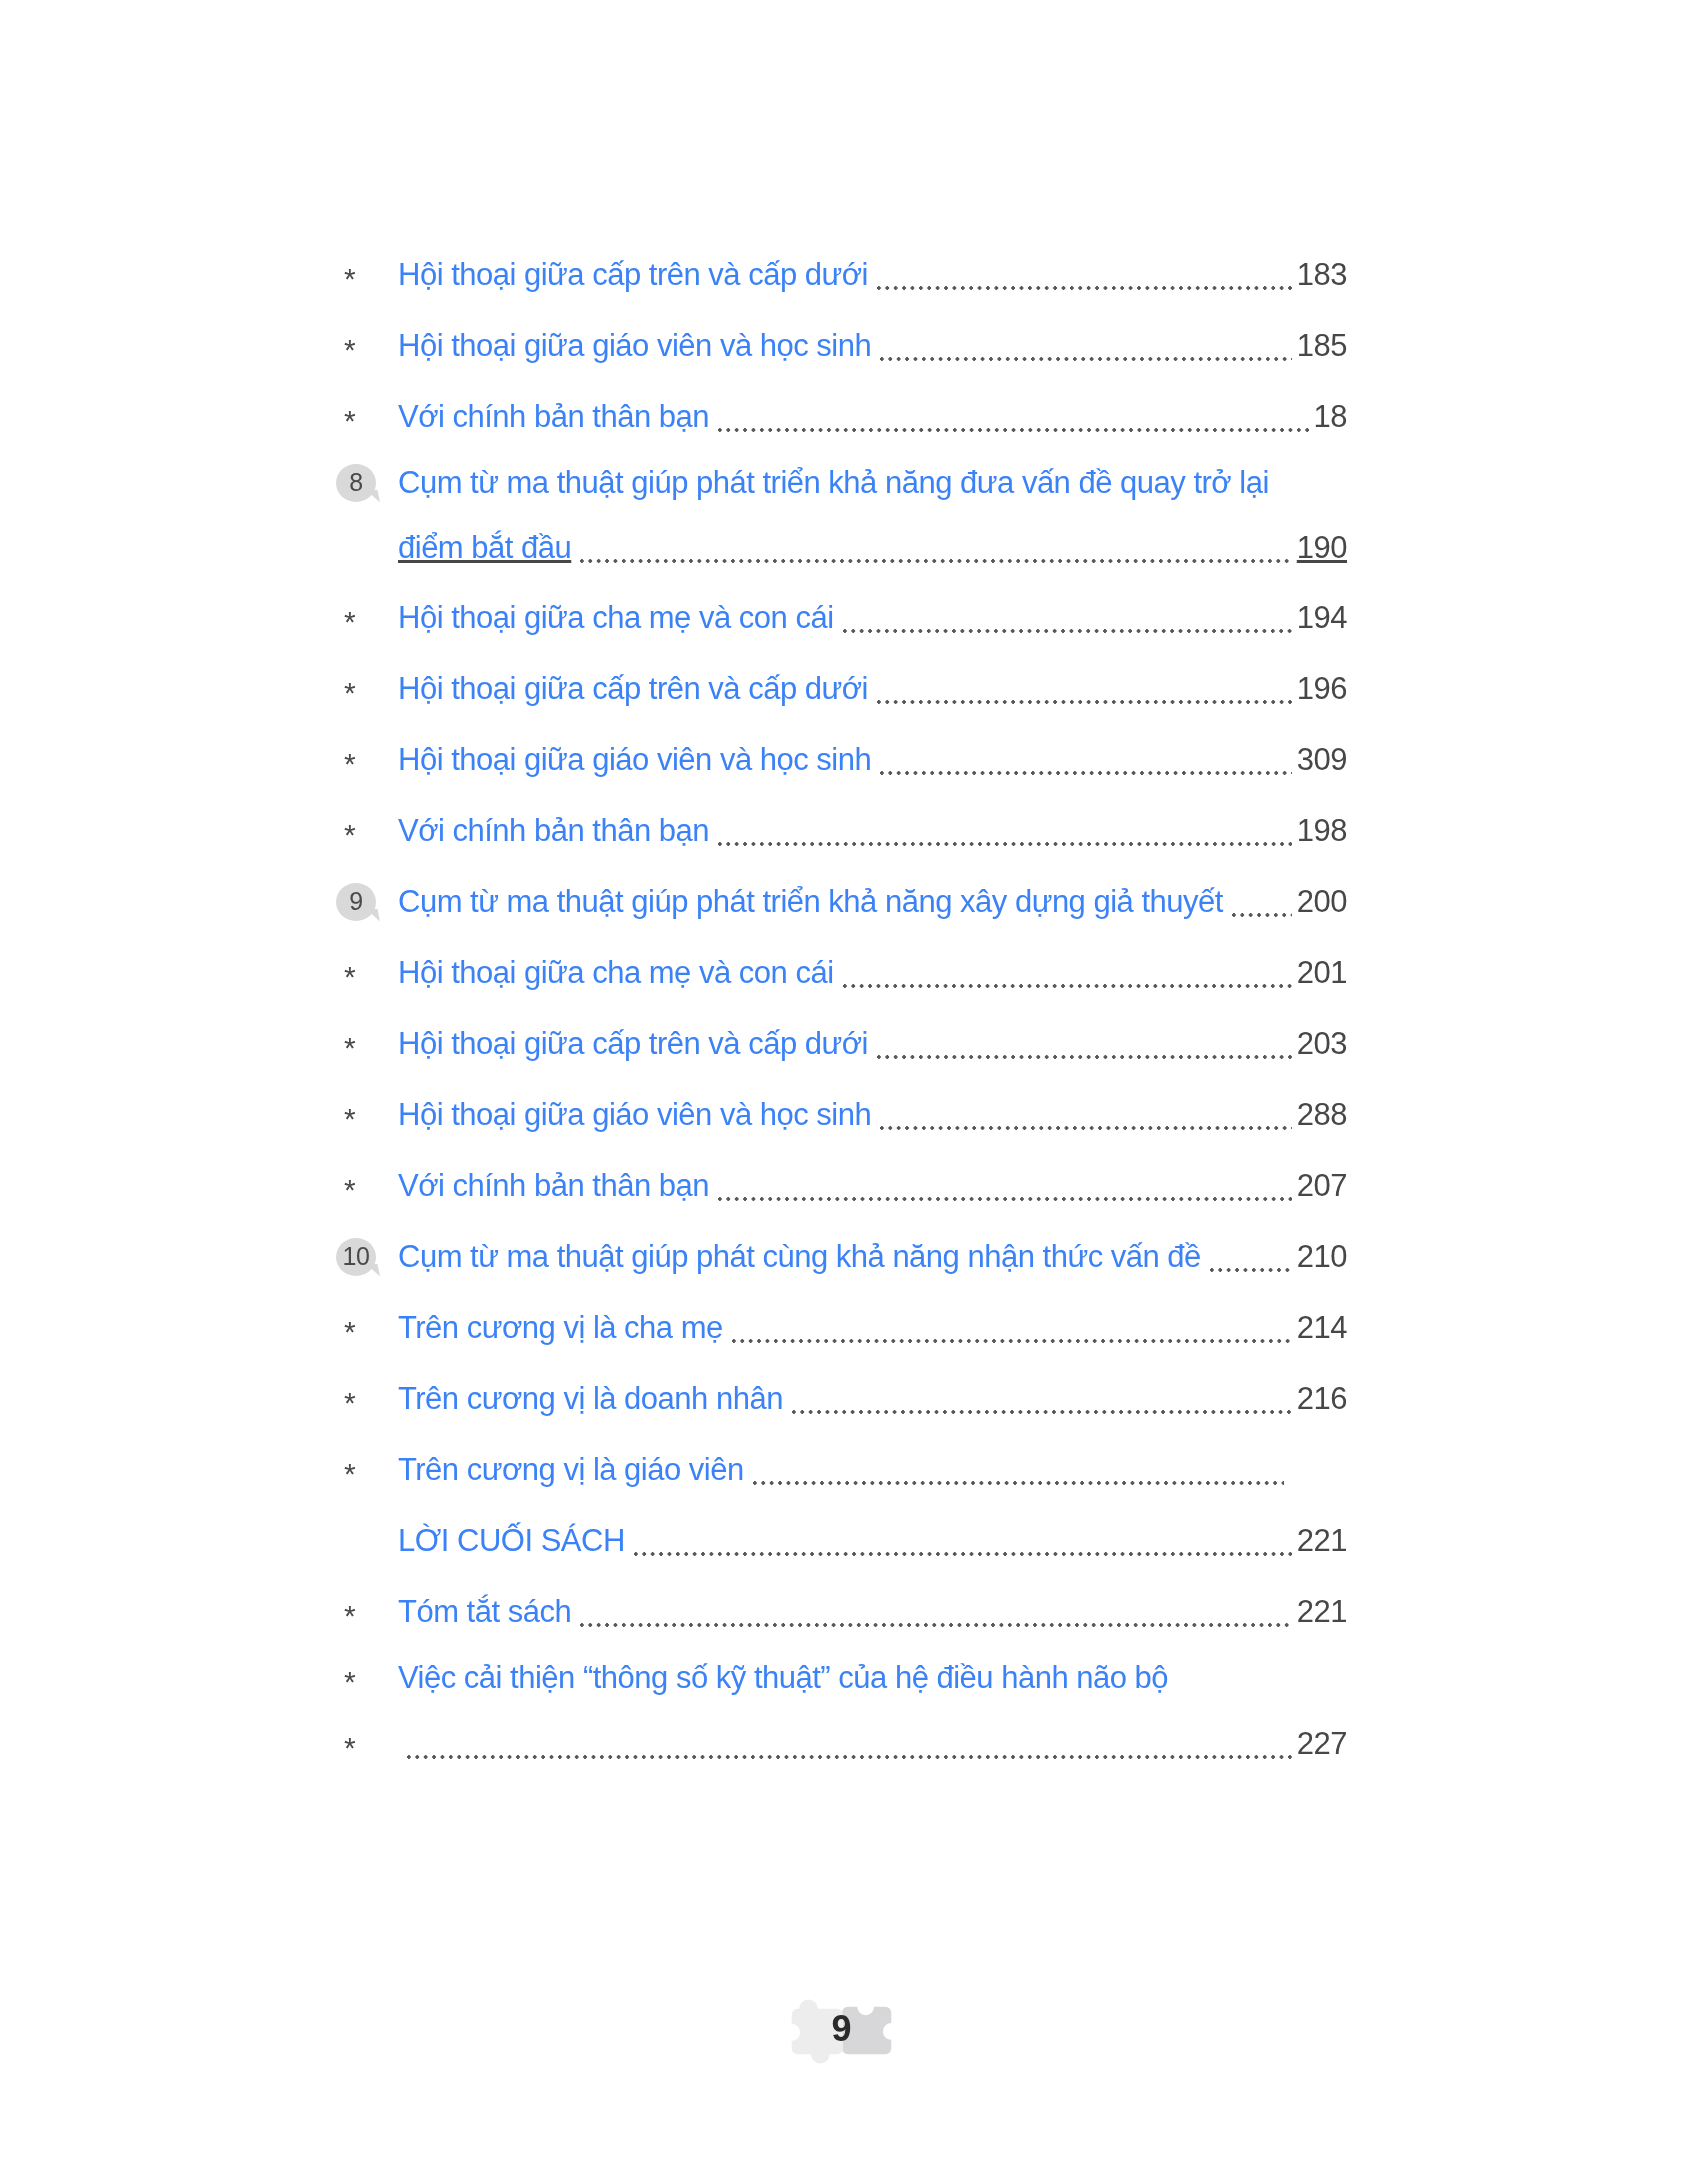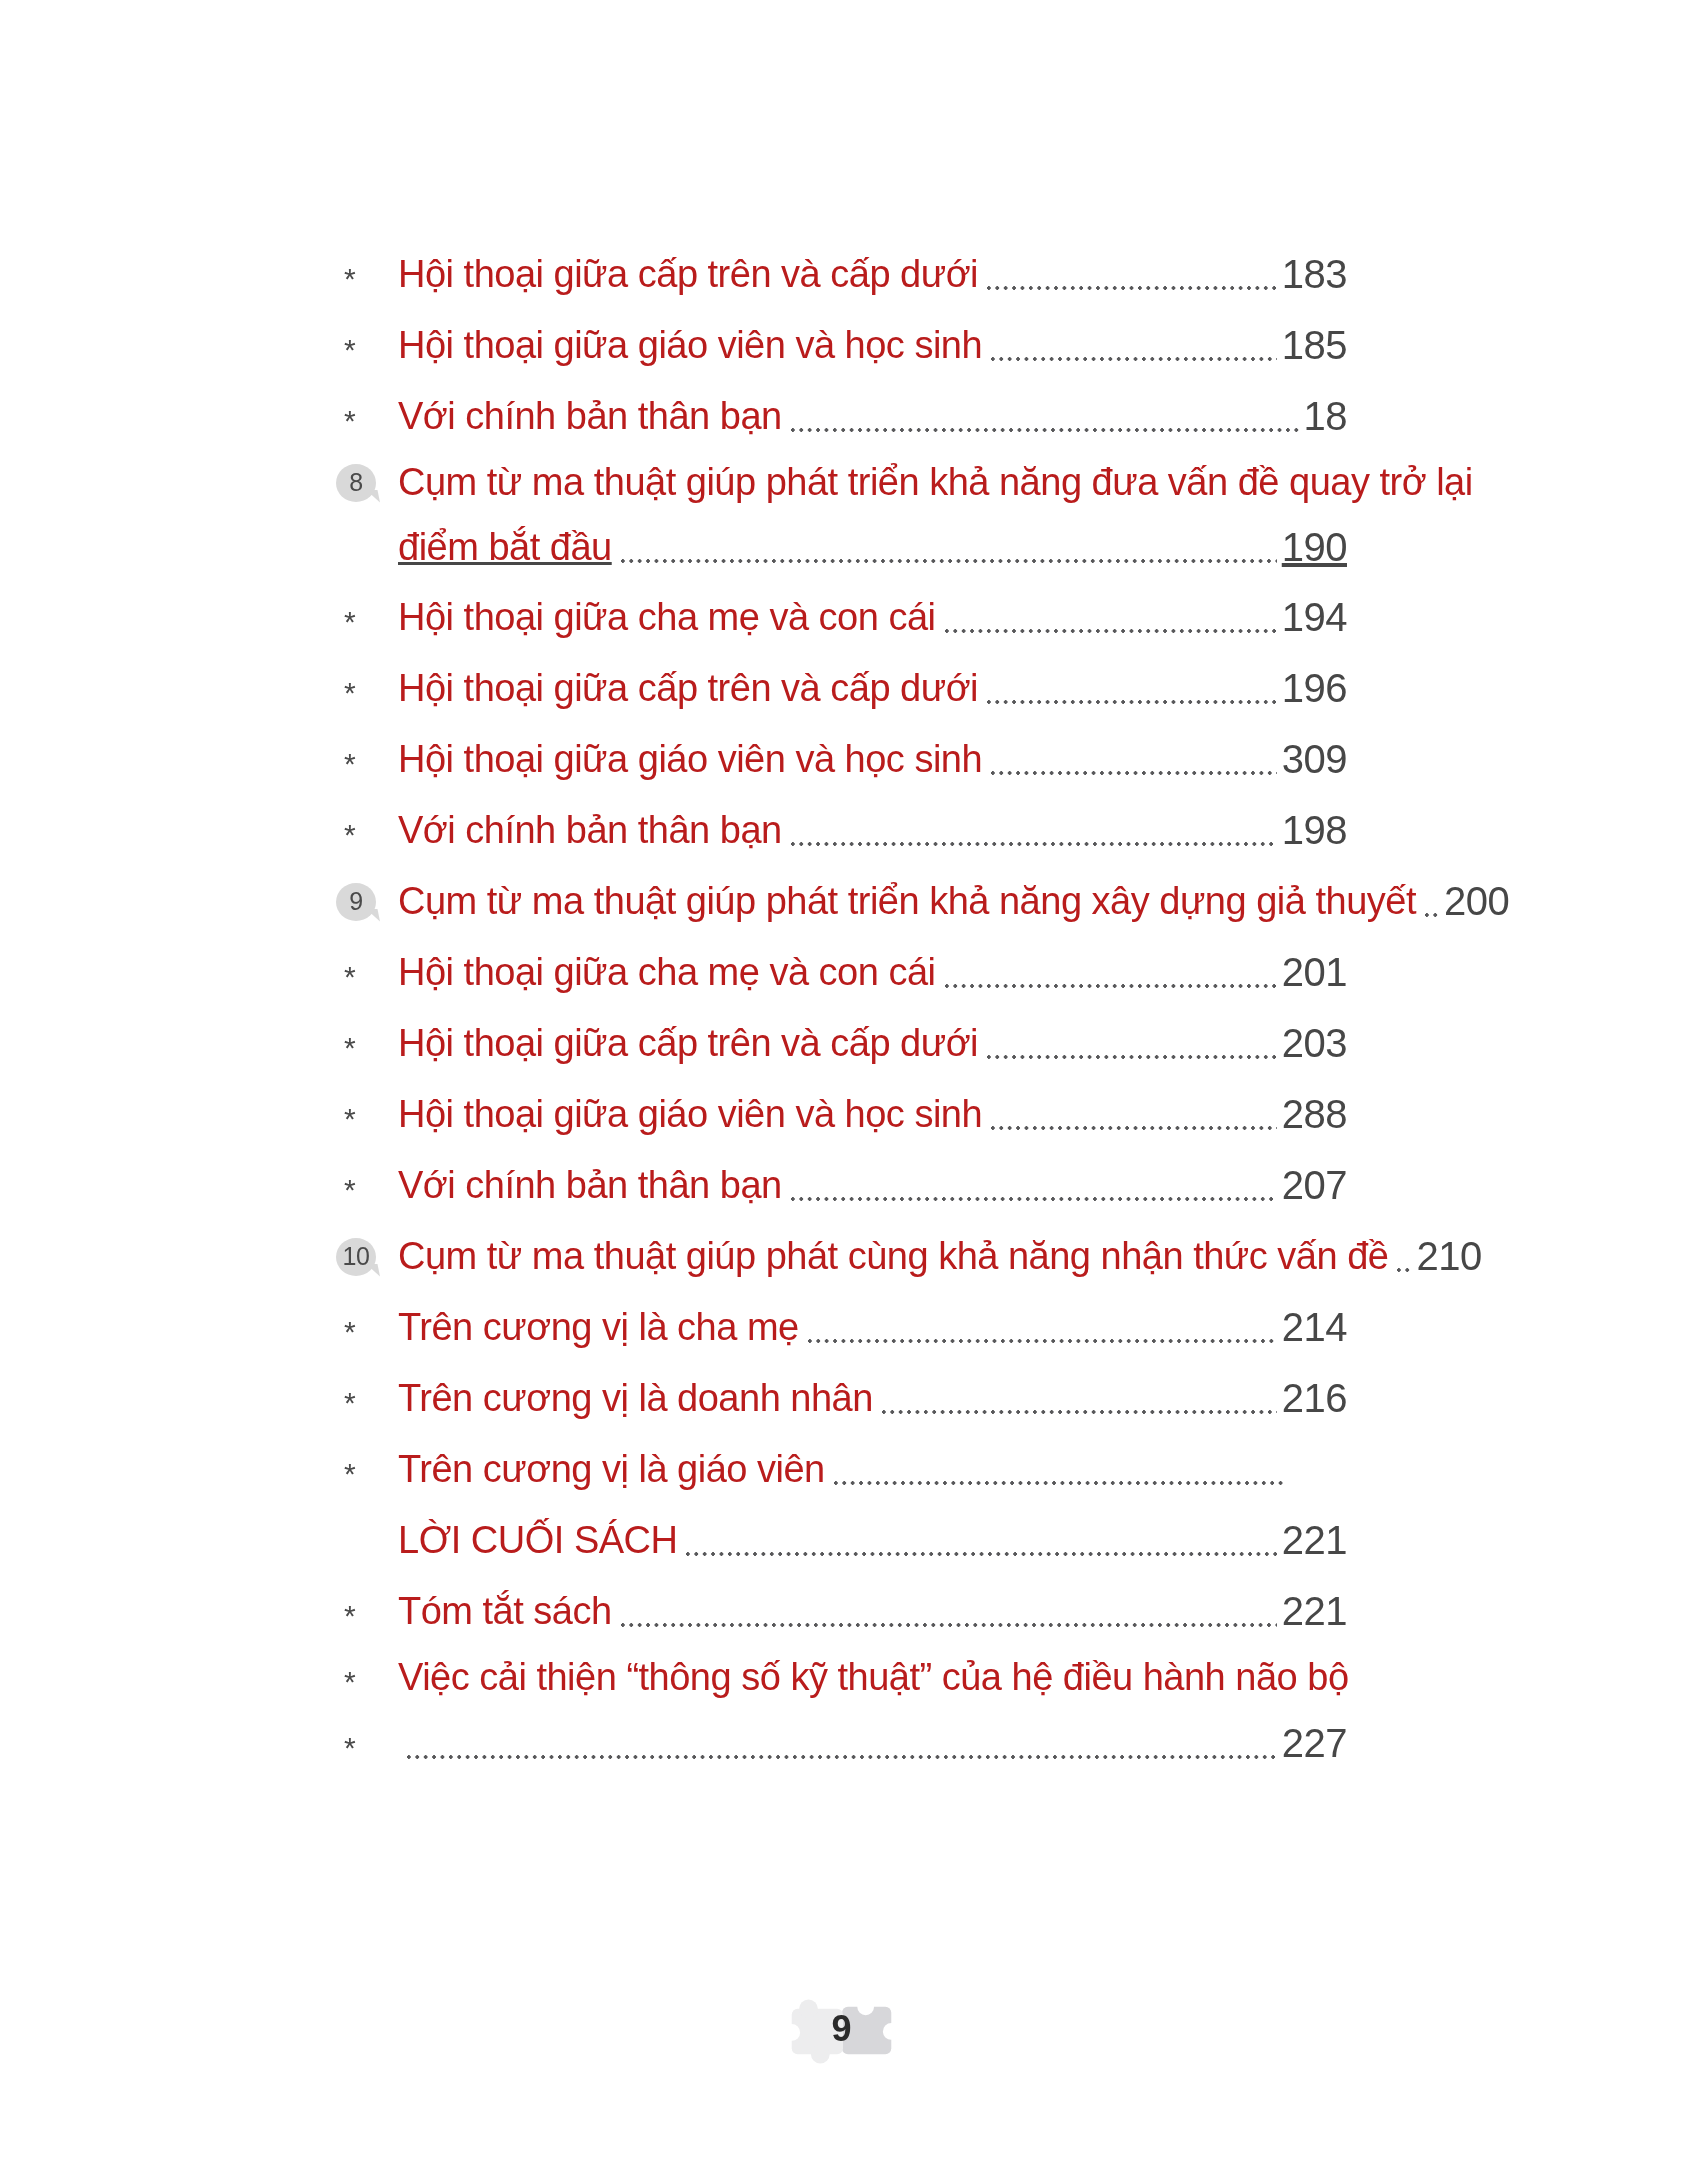--- a/index.html
+++ b/index.html
@@ -53,40 +53,40 @@
     clip-path:polygon(0 10%, 100% 100%, 80% 0);
   }
   .bubble-num{
     position:relative;z-index:2;
     font-size:25px;
     color:#4a4a4a;
     letter-spacing:-0.5px;
   }
   .txt{
     flex:none;
-    font-size:38px;
+    font-size:31px;
     letter-spacing:-0.5px;
     white-space:nowrap;
-    color:#b91c1c;
+    color:#3b82f6;
   }
   .dots{
     flex:1 1 20px;
     min-width:14px;
     height:6px;
     position:relative;
     top:13px;
     margin:0 5px 0 9px;
     background-image:radial-gradient(circle 1.8px at 2px 50%, #58585a 95%, rgba(0,0,0,0));
     background-size:8.4px 6px;
     background-repeat:repeat-x;
   }
   .dots.short{margin-right:63px;}
   .pg{
     flex:none;
-    font-size:40px;
+    font-size:31px;
     letter-spacing:-0.5px;
     color:#474747;
     text-align:left;
     white-space:nowrap;
   }
   .page-footer{
     position:absolute;
     left:50%;top:1996px;
     transform:translateX(-50%);
     width:109px;height:69px;

